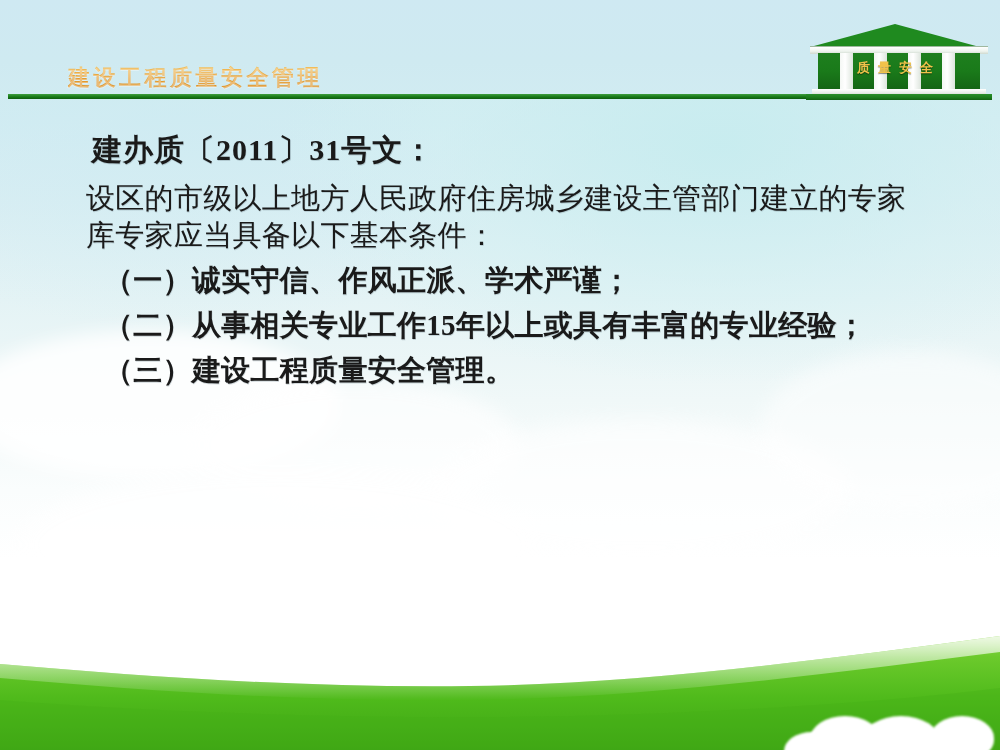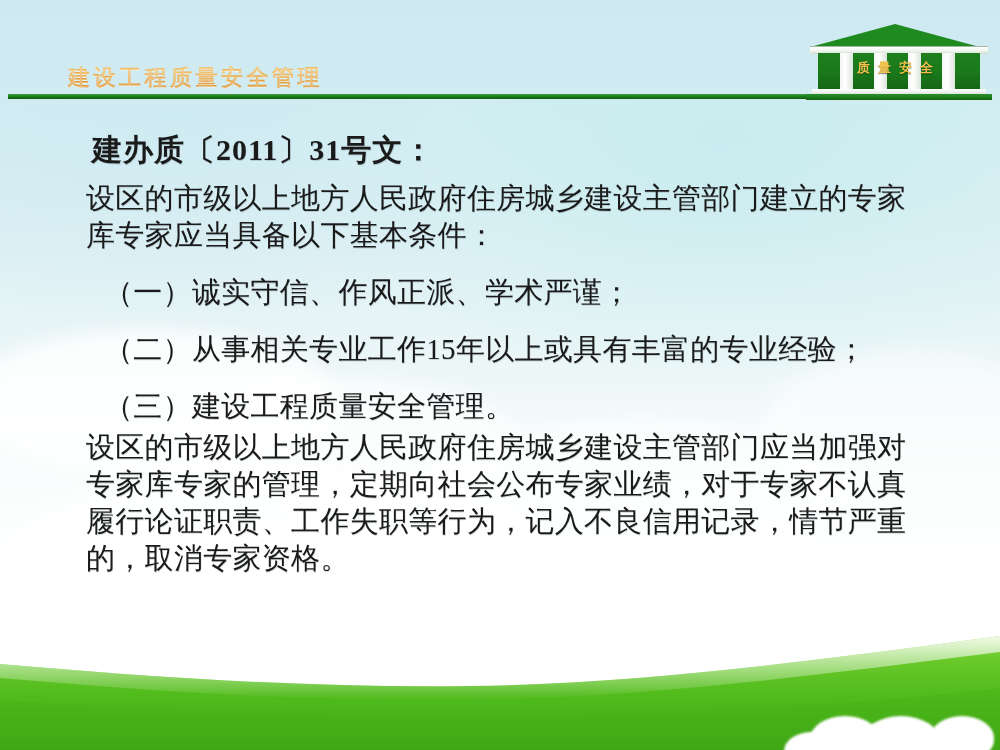--- a/index.html
+++ b/index.html
@@ -198,21 +198,21 @@
   }
   .para {
     font-family: "Liberation Serif", "DejaVu Serif", serif;
     font-size: 29px;
     line-height: 37px;
     letter-spacing: 0.3px;
     margin: 0;
     text-shadow: 0.5px 0.5px 0 rgba(120,140,150,0.30);
   }
   .para.lead { margin-top: 2px; }
-  .para.item { text-indent: 18px; margin-top: 20px; }
+  .para.item { text-indent: 18px; margin-top: 8px; font-weight: bold; }
   .para.closing { margin-top: 4px; }
 </style>
 </head>
 <body>
 
 <div id="slide">
 
   <div class="bg-sky"></div>
   <div class="bg-sky-tint"></div>
 
@@ -269,16 +269,15 @@
     <p class="doc-title">建办质〔2011〕31号文：</p>
 
     <p class="para lead">设区的市级以上地方人民政府住房城乡建设主管部门建立的专家库专家应当具备以下基本条件：</p>
 
     <p class="para item">（一）诚实守信、作风正派、学术严谨；</p>
 
     <p class="para item">（二）从事相关专业工作15年以上或具有丰富的专业经验；</p>
 
     <p class="para item">（三）建设工程质量安全管理。</p>
 
-    <p class="para closing">设区的市级以上地方人民政府住房城乡建设主管部门应当加强对专家库专家的管理，定期向社会公布专家业绩，对于专家不认真履行论证职责、工作失职等行为，记入不良信用记录，情节严重的，取消专家资格。</p>
   </div>
 
 </div>
 
 </body></html>

